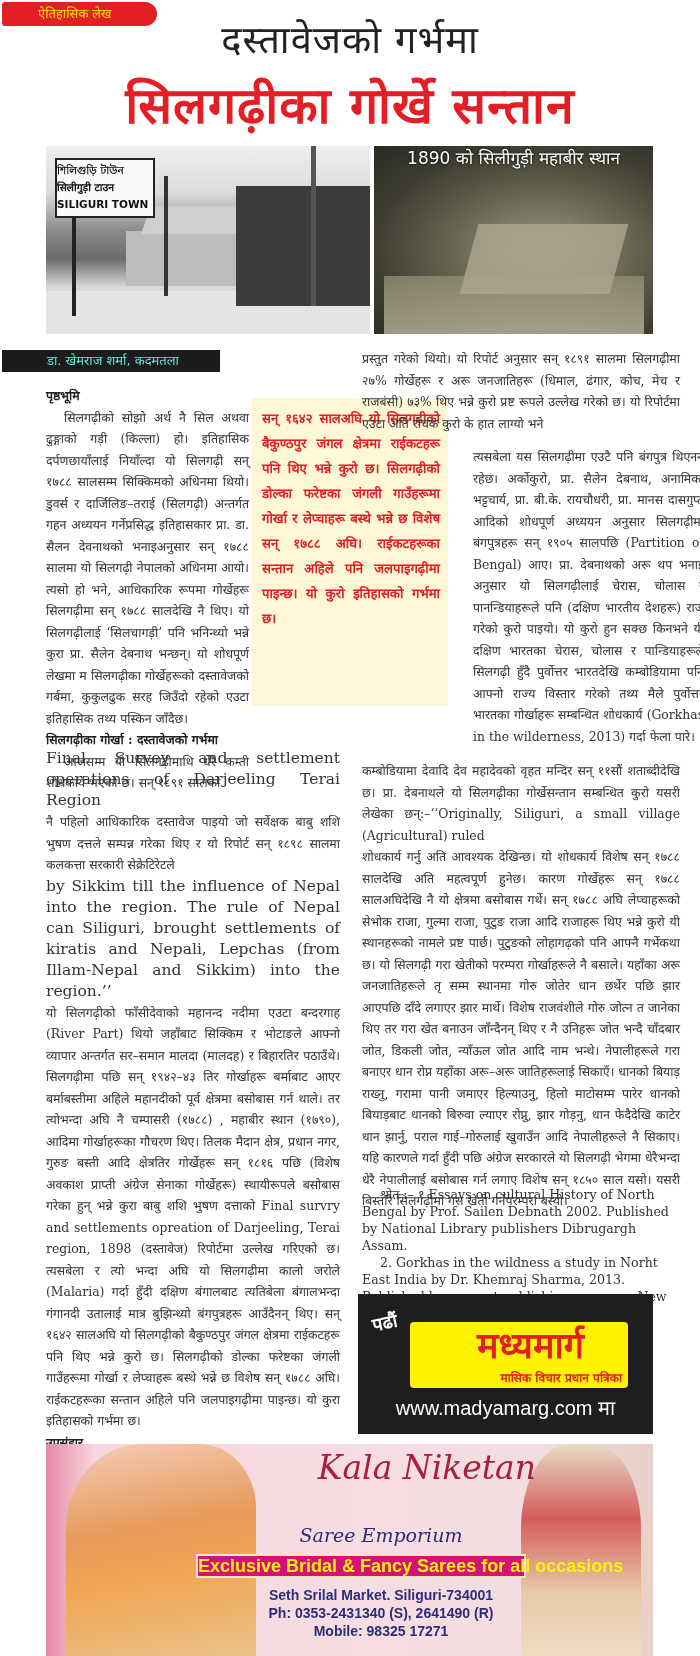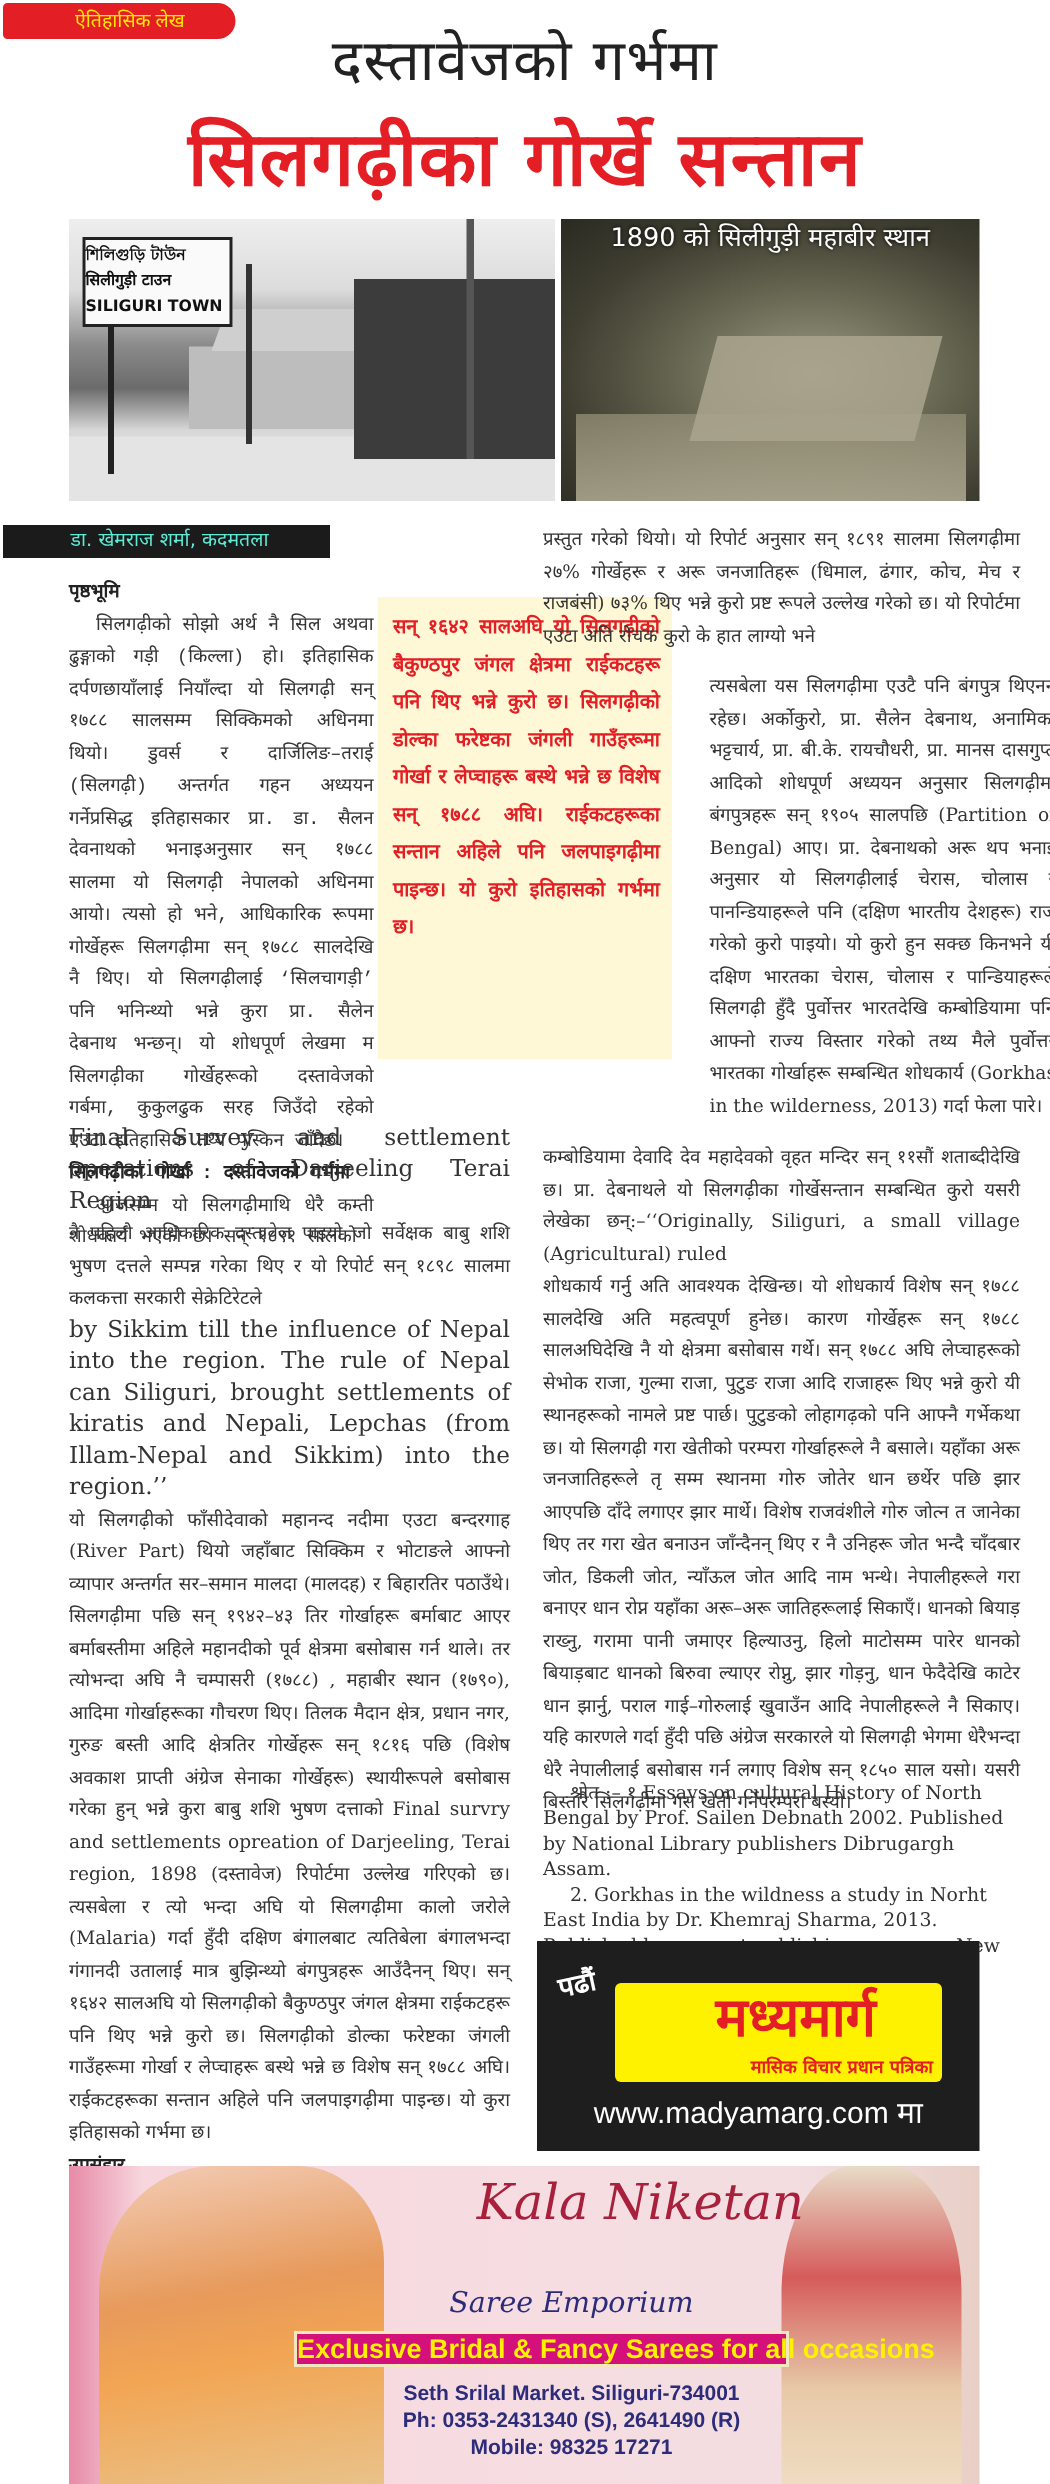--- a/index.html
+++ b/index.html
@@ -3,22 +3,22 @@
 <meta charset="utf-8">
 <style>
   * { box-sizing: border-box; margin: 0; padding: 0; }
   html, body { width: 700px; height: 1656px; background: #ffffff; overflow: hidden; }
   body { position: relative; font-family: "DejaVu Serif", "Liberation Serif", serif; color: #2a2a2a; }
 
   
   .tag-banner {
     position: absolute; left: 2px; top: 2px; width: 155px; height: 24px;
     background: #e31e24; border-radius: 3px 12px 12px 3px;
-    color: #ffe600; font-family: Liberation Serif, serif; font-size: 13px;
-    padding-left: 48px; line-height: 24px; white-space: nowrap;
+    color: #ffe600; font-family: Liberation Sans, sans-serif; font-size: 13px;
+    padding-left: 36px; line-height: 24px; white-space: nowrap;
   }
   .kicker {
     position: absolute; left: 180px; top: 12px; width: 340px; text-align: center;
     font-family: "DejaVu Sans", sans-serif; font-size: 38px; color: #222; font-weight: normal;
     letter-spacing: 1px; white-space: nowrap;
   }
   .headline {
     position: absolute; left: 40px; top: 70px; width: 620px; text-align: center;
     font-family: "DejaVu Sans", sans-serif; font-size: 50px; font-weight: bold; color: #e31e24;
     white-space: nowrap; letter-spacing: 1px;
@@ -62,21 +62,21 @@
     background: #1b1b1b; color: #5eead4; font-family: "DejaVu Sans", sans-serif;
     font-size: 13px; line-height: 22px; padding-left: 45px; white-space: nowrap;
   }
 
   
   .col { position: absolute; font-size: 12.4px; line-height: 21.5px; text-align: justify; color: #333; }
   .col p { text-indent: 18px; }
   .col p.noindent { text-indent: 0; }
   .col .subhead { font-weight: bold; text-indent: 0; color: #222; }
   .col .en { font-size: 15.5px; line-height: 21px; color: #333; text-indent: 0; }
-  .col-left-top { left: 46px; top: 385px; width: 203px; font-family: Liberation Mono, monospace; }
+  .col-left-top { left: 46px; top: 385px; width: 203px; }
   .col-left-full { left: 46px; top: 748px; width: 294px; }
   .col-right-top { left: 362px; top: 348px; width: 318px; }
   .col-right-narrow { left: 473px; top: 446px; width: 231px; }
   .col-right-full { left: 362px; top: 760px; width: 318px; }
 
   
   .pullquote {
     position: absolute; left: 252px; top: 398px; width: 196px; height: 308px;
     background: #fff8d6; padding: 8px 8px 0 10px;
     font-family: "DejaVu Sans", sans-serif; font-weight: bold; color: #e31e24;

